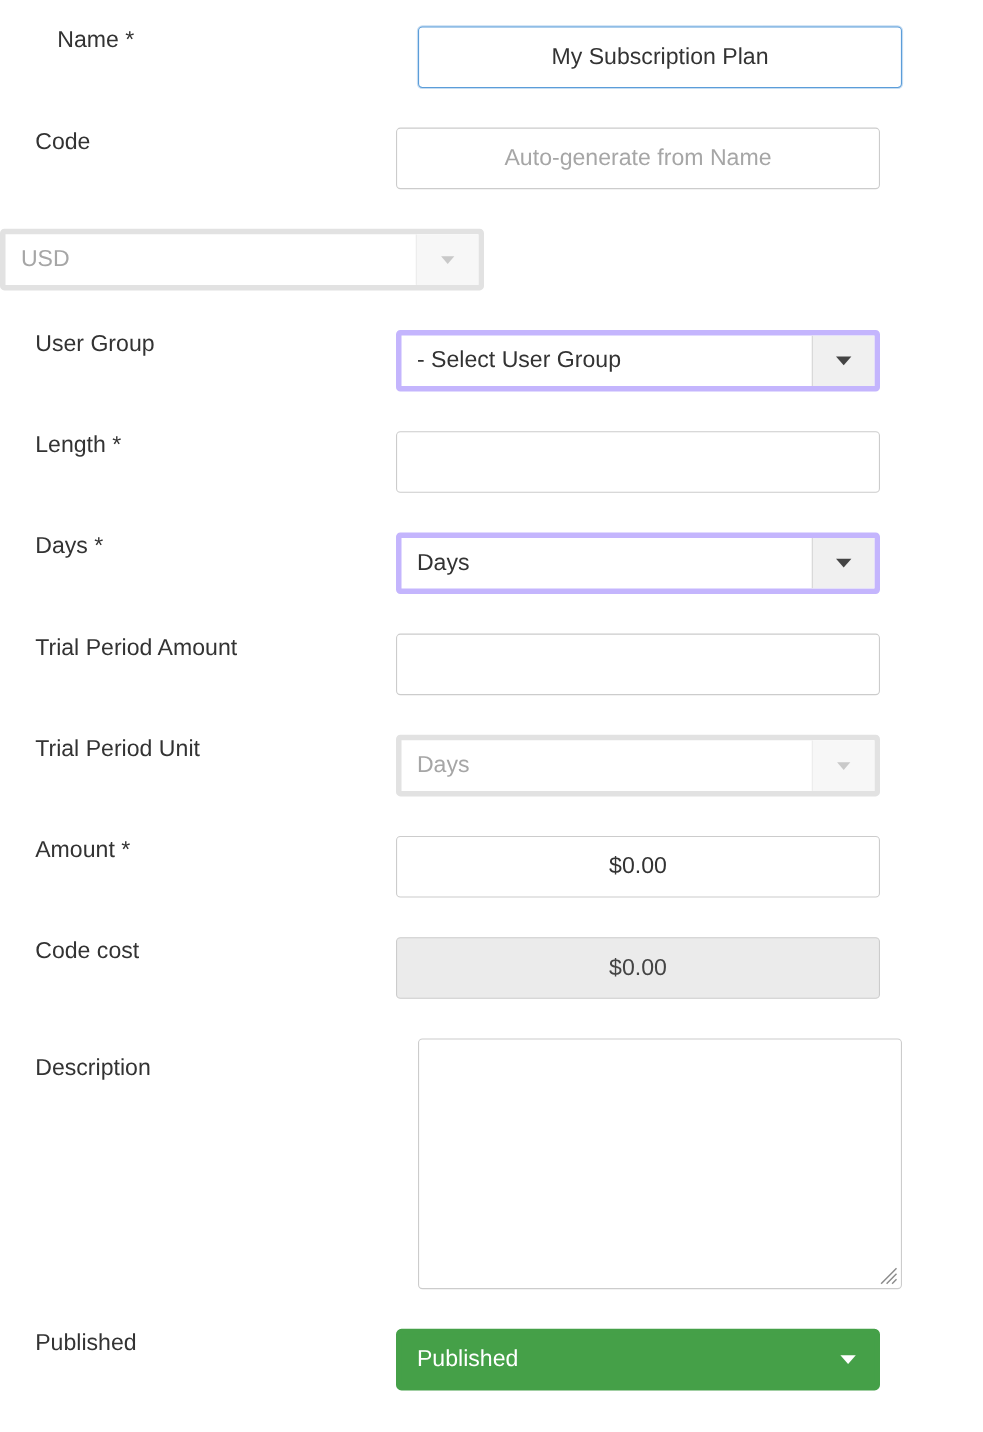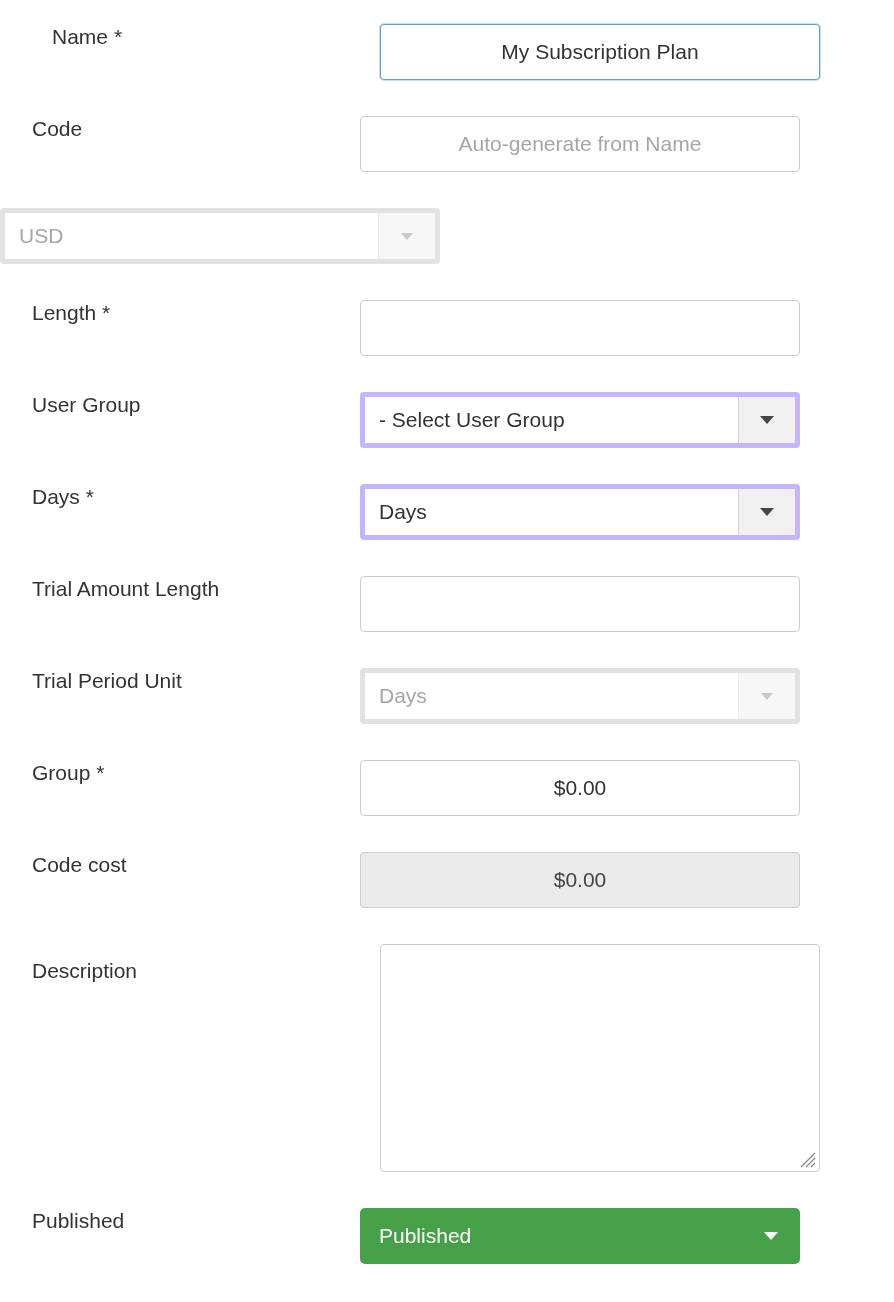--- a/index.html
+++ b/index.html
@@ -218,71 +218,71 @@
       <div class="sel disabled">
         <div class="sel-value">USD</div>
         <div class="sel-arrow">
             <span class="caret"></span>
           </div>
       </div>
     </div>
   </div>
 
   <div class="form-row">
-    <div class="form-label"><span>Length</span> <span class="req">*</span></div>
-    <div class="form-control-col">
-      <input class="txt" type="text" value="" style="">
-    </div>
-  </div>
-
-  <div class="form-row">
     <div class="form-label"><span>User Group</span> <span class="req"></span></div>
     <div class="form-control-col">
       <div class="sel">
         <div class="sel-value">- Select User Group</div>
         <div class="sel-arrow">
             <span class="caret"></span>
           </div>
       </div>
     </div>
   </div>
 
   <div class="form-row">
+    <div class="form-label"><span>Length</span> <span class="req">*</span></div>
+    <div class="form-control-col">
+      <input class="txt" type="text" value="" style="">
+    </div>
+  </div>
+
+  <div class="form-row">
     <div class="form-label"><span>Days</span> <span class="req">*</span></div>
     <div class="form-control-col">
       <div class="sel">
         <div class="sel-value">Days</div>
         <div class="sel-arrow">
             <span class="caret"></span>
           </div>
       </div>
     </div>
   </div>
 
   <div class="form-row">
-    <div class="form-label"><span>Trial Amount Length</span> <span class="req"></span></div>
+    <div class="form-label"><span>Trial Period Amount</span> <span class="req"></span></div>
     <div class="form-control-col">
       <input class="txt" type="text" value="" style="">
     </div>
   </div>
 
   <div class="form-row">
     <div class="form-label"><span>Trial Period Unit</span> <span class="req"></span></div>
     <div class="form-control-col">
       <div class="sel disabled">
         <div class="sel-value">Days</div>
         <div class="sel-arrow">
             <span class="caret"></span>
           </div>
       </div>
     </div>
   </div>
 
   <div class="form-row">
-    <div class="form-label"><span>Group</span> <span class="req">*</span></div>
+    <div class="form-label"><span>Amount</span> <span class="req">*</span></div>
     <div class="form-control-col">
       <input class="txt" type="text" value="$0.00" style="">
     </div>
   </div>
 
   <div class="form-row">
     <div class="form-label"><span>Code cost</span> <span class="req"></span></div>
     <div class="form-control-col">
       <input class="txt readonly-fill" type="text" readonly="" value="$0.00" style="">
     </div>

